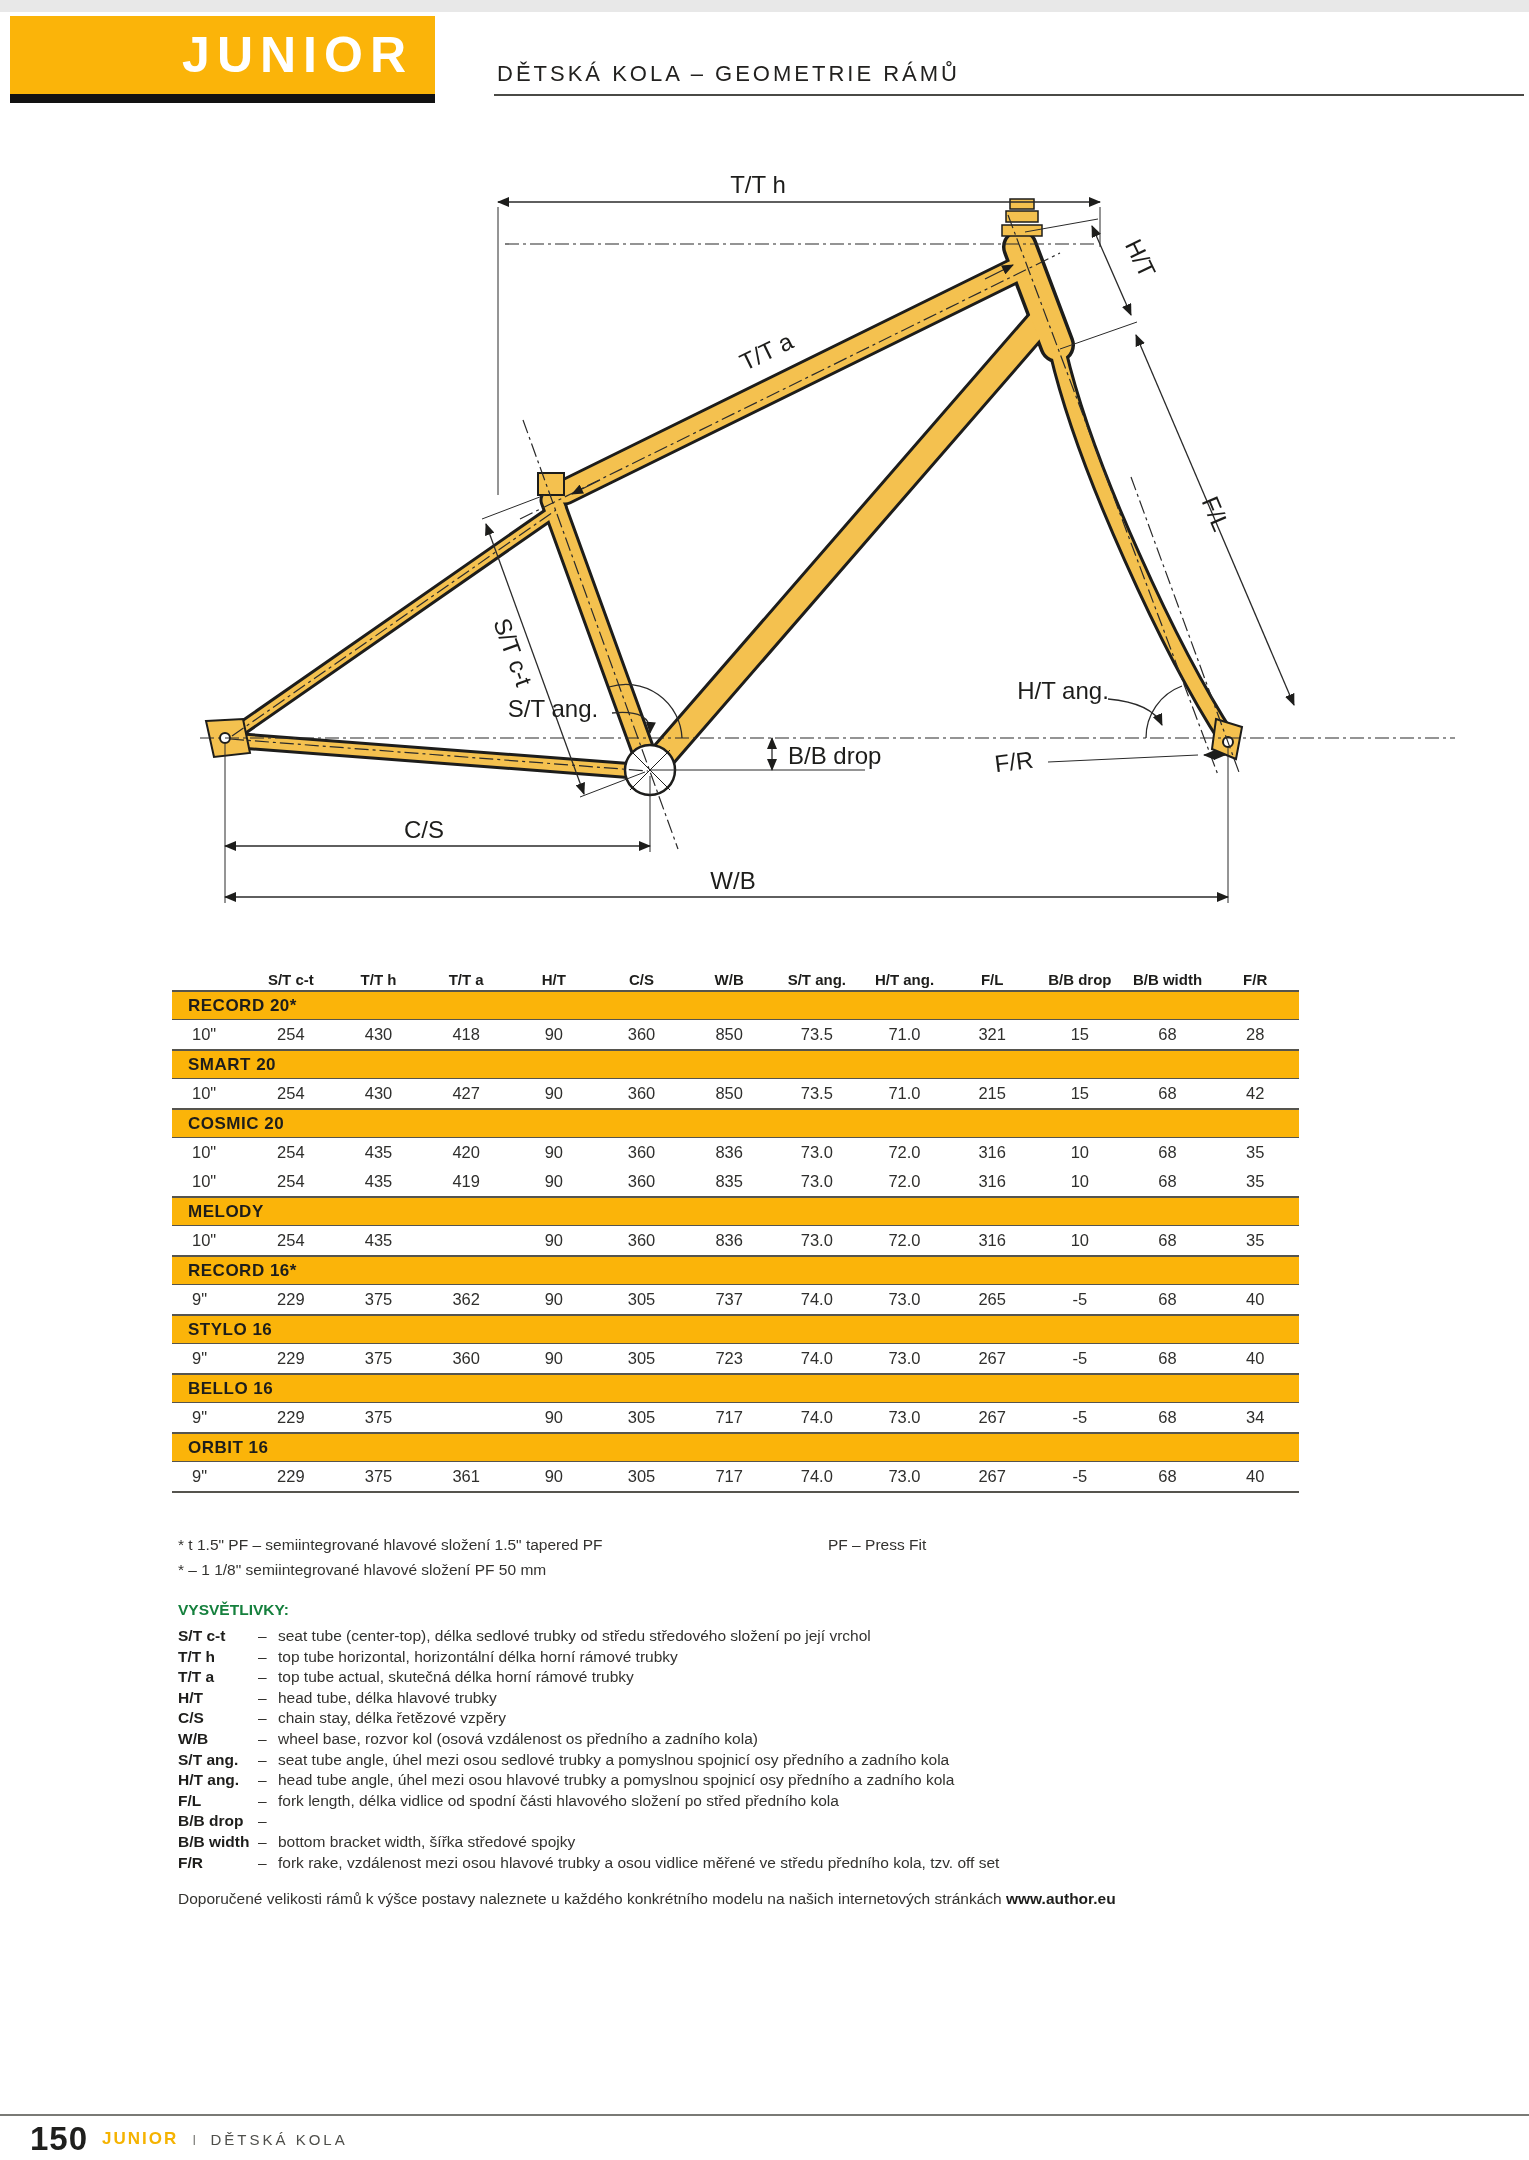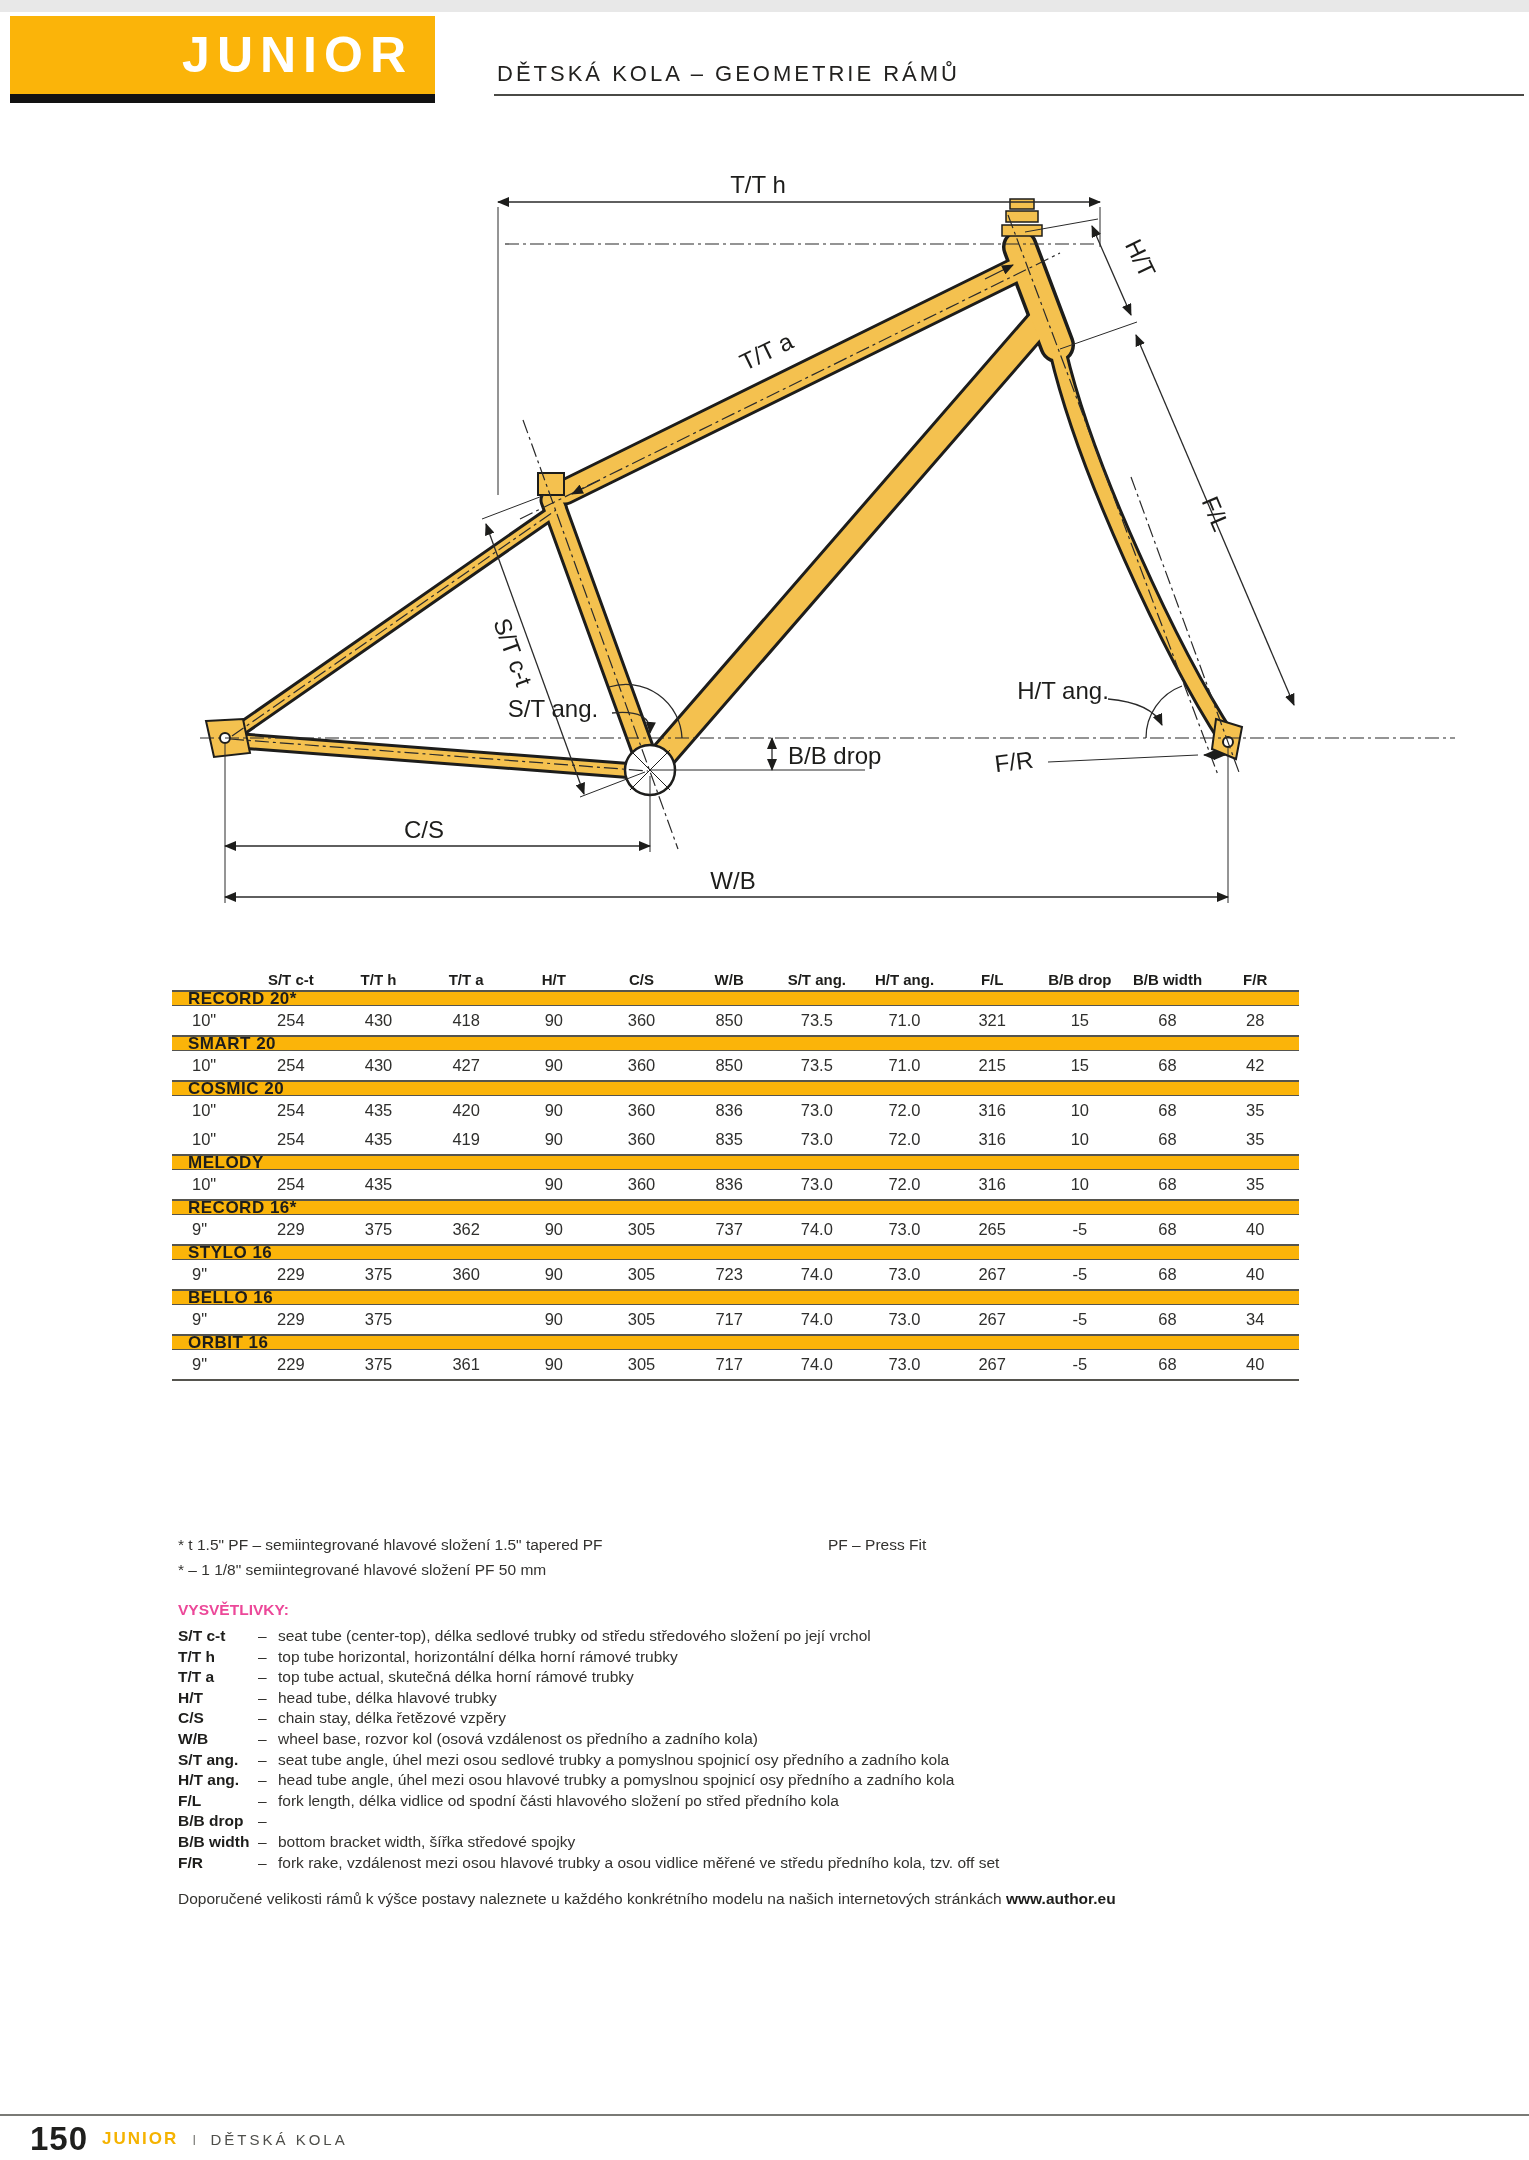--- a/index.html
+++ b/index.html
@@ -16,35 +16,35 @@
 
   
   .diagram{position:absolute;left:0;top:95px;width:1529px;height:860px}
   .diagram text{font-family:"Liberation Sans",sans-serif;font-size:24px;fill:#1d1d1b}
 
   
   .geo-table{position:absolute;left:172px;top:956px;width:1127px}
   .trow{display:grid;grid-template-columns:75px repeat(12,1fr);align-items:center}
   .thead{height:22px;font-weight:700;font-size:15px}
   .c{text-align:center}
-  .band{height:16px;background:#FBB409;border-top:2px solid #55544e;border-bottom:1px solid #55544e;
+  .band{height:30px;background:#FBB409;border-top:2px solid #55544e;border-bottom:1px solid #55544e;
         display:flex;align-items:center;padding-left:16px;box-sizing:border-box;
         font-weight:700;font-size:17px;letter-spacing:.5px}
   .drow{height:29px;font-size:16.5px;color:#2f2f2d}
   .drow .size{text-align:left;padding-left:20px}
   .tbody{border-bottom:2px solid #55544e}
 
   
   .footnotes{position:absolute;left:178px;top:1524px;width:1160px;font-size:15.5px;color:#33322f}
   .fn-line{position:relative}
   .fn-right{position:absolute;left:650px;top:0}
   .fn-line2{margin-top:7px}
 
   .legend{position:absolute;left:178px;top:1589px;width:1240px;font-size:15.5px;color:#33322f}
-  .legend-title{font-weight:700;margin-bottom:8px;color:#ec4899;font-size:15.5px}
+  .legend-title{font-weight:700;margin-bottom:8px;color:#15803d;font-size:15.5px}
   .legend-row{height:20.6px;display:flex;align-items:baseline}
   .term{width:80px;font-weight:700;color:#1d1d1b;flex:none}
   .dash{width:20px;flex:none}
   .desc{white-space:nowrap}
 
   .note{position:absolute;left:178px;top:1878px;font-size:15.5px;color:#33322f;white-space:nowrap}
   .note b{color:#1d1d1b}
 
   
   .footer-rule{position:absolute;left:0;top:2102px;width:1529px;height:2px;background:#7a7a76}

